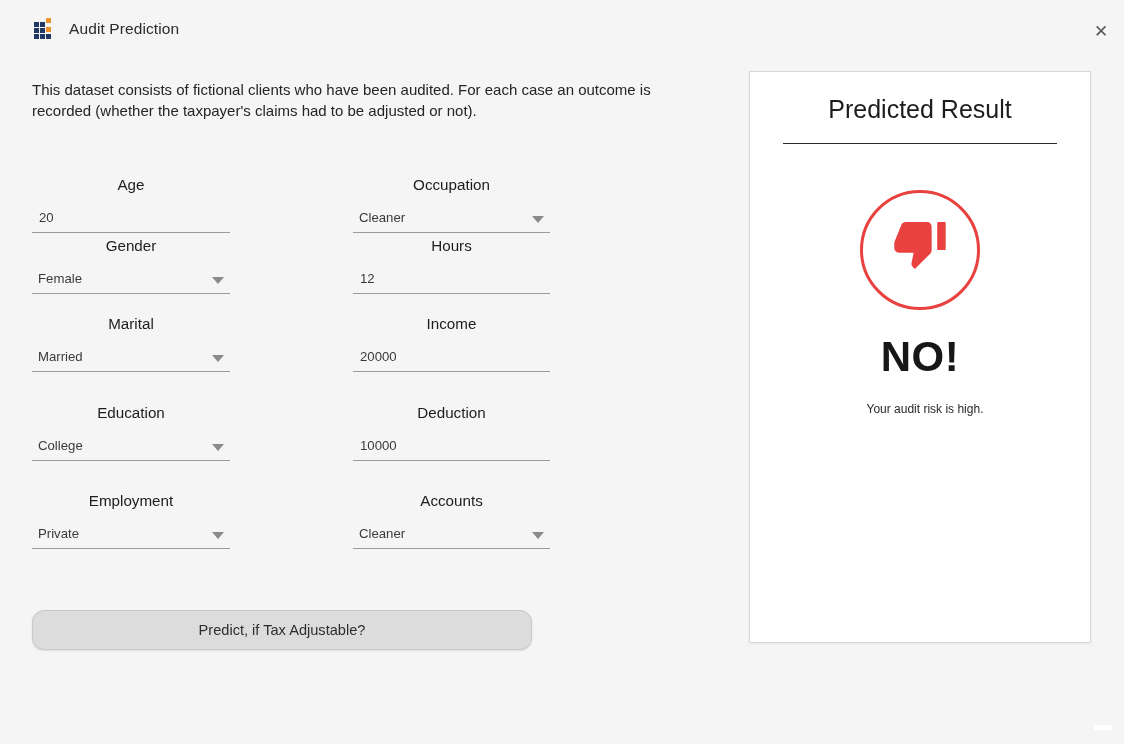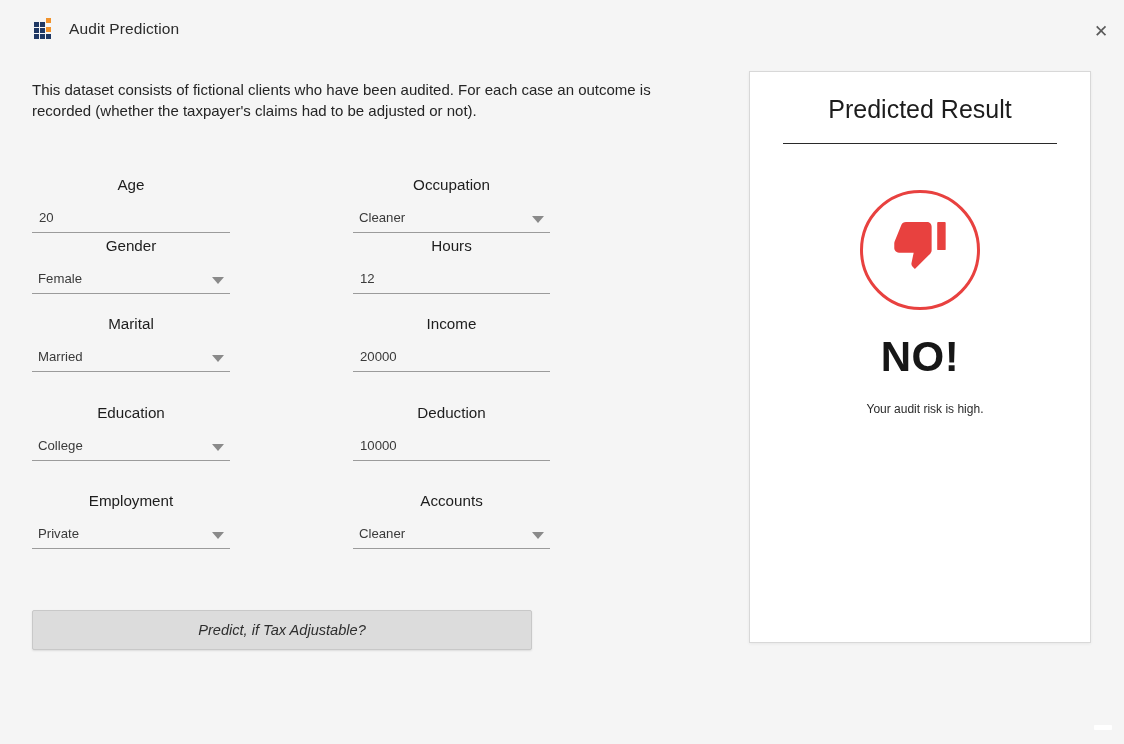--- a/index.html
+++ b/index.html
@@ -116,30 +116,29 @@
   .field.col-a { width: 198px; }
   .field.col-b { width: 197px; }
 
   
   .predict-btn {
     position: absolute;
     left: 32px; top: 610px;
     width: 500px; height: 40px;
     background: #dcdcdc;
     border: 1px solid #c8c8c8;
-    border-radius: 2px;
+    border-radius: 12px;
     display: flex;
     align-items: center;
     justify-content: center;
     font-size: 14.6px;
     color: #2e2e2e;
     cursor: pointer;
     user-select: none;
     box-shadow: 0 1px 2px rgba(0,0,0,.10);
-    font-style: italic;
   }
 
   
   .result-panel {
     position: absolute;
     left: 749px; top: 71px;
     width: 342px; height: 572px;
     background: #ffffff;
     border: 1px solid #d8d8d8;
     box-shadow: 0 1px 3px rgba(0,0,0,.06);

